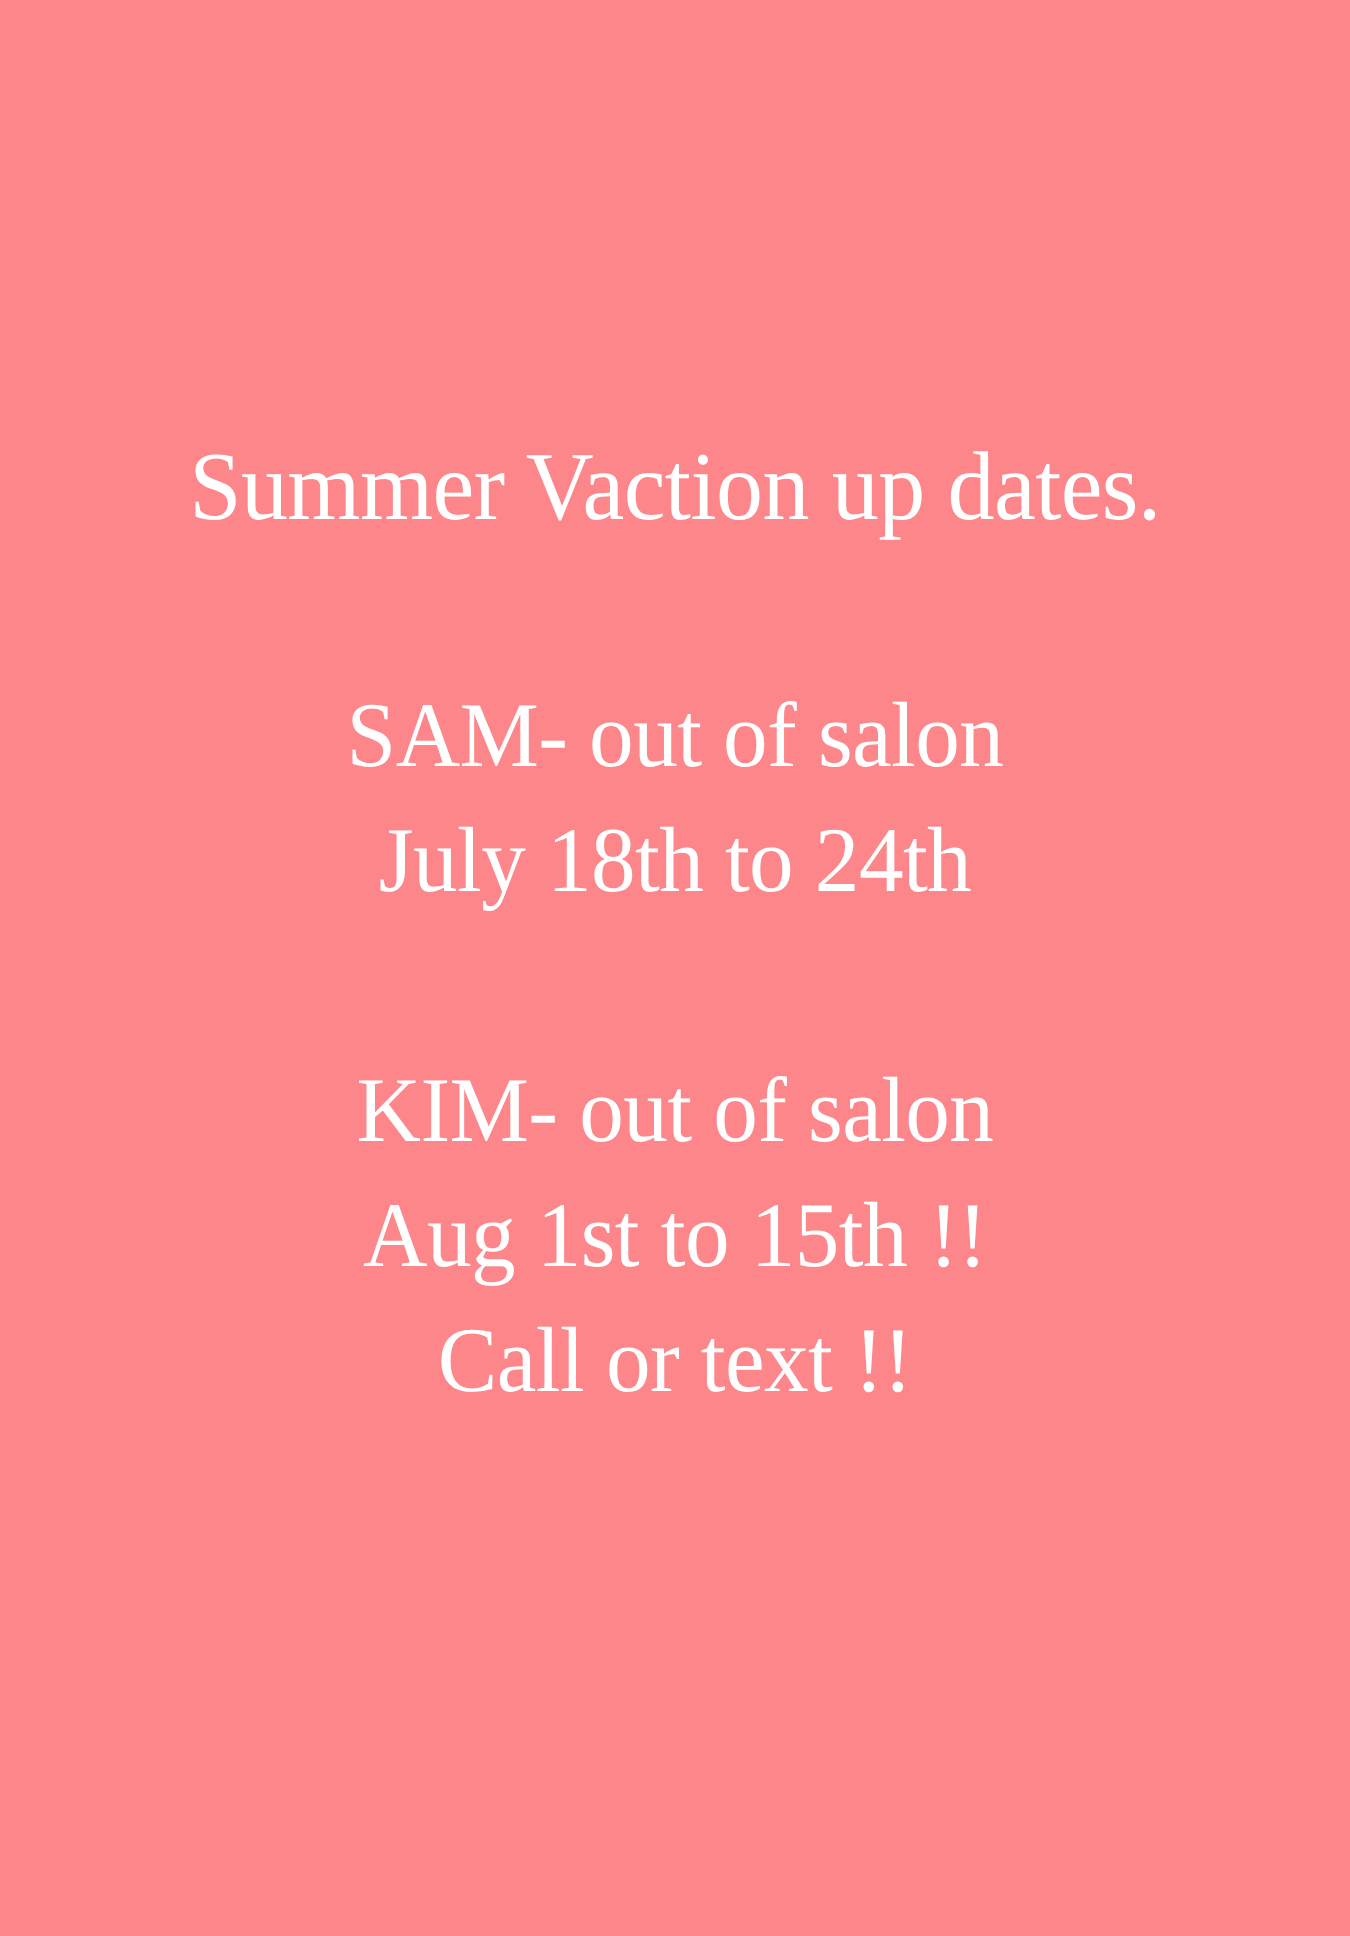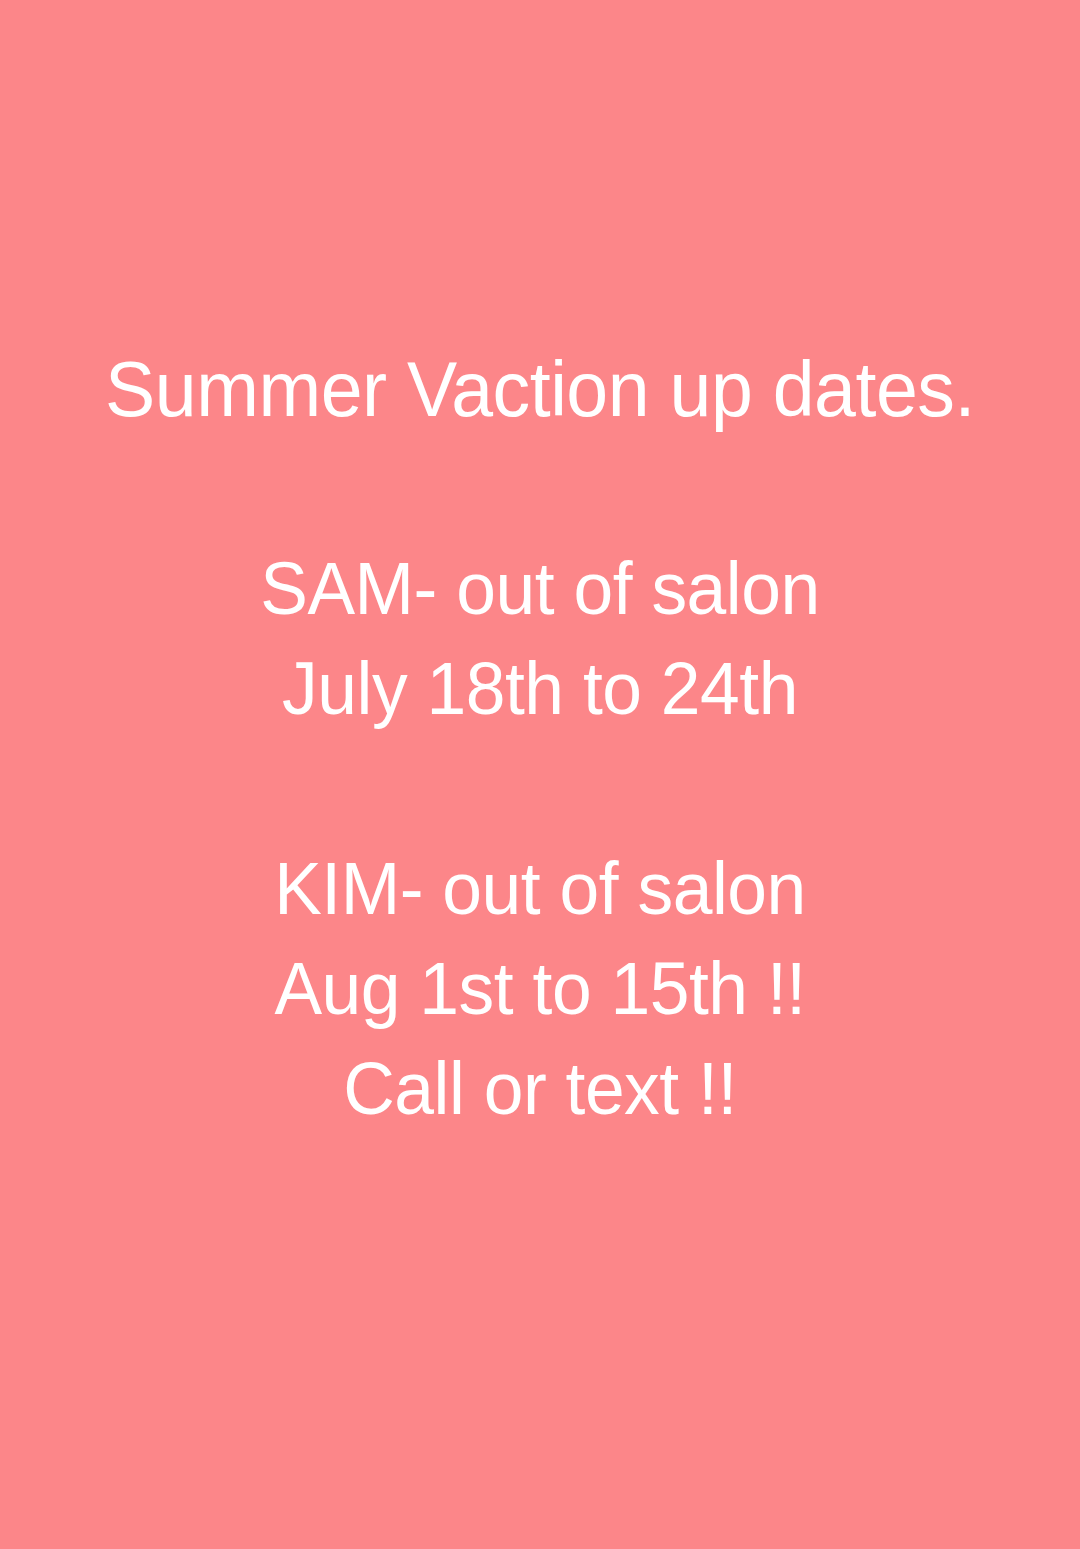--- a/index.html
+++ b/index.html
@@ -58,21 +58,21 @@
   .poster-line.spacer-line {
     
     height: 100px;
   }
 </style>
 </head>
 <body>
 
 <div id="announcement-poster" style="background: rgb(252, 134, 137);">
 
-  <div id="poster-text-block" style="color: rgb(255, 255, 255);">
+  <div id="poster-text-block" style="color: rgb(255, 255, 255); font-family: Liberation Serif, serif;">
 
     <div class="poster-line title-line">Summer Vaction up dates.</div>
 
     <div class="poster-line spacer-line"> </div>
 
     <div class="poster-line">SAM- out of salon</div>
 
     <div class="poster-line">July 18th to 24th</div>
 
     <div class="poster-line spacer-line"> </div>

